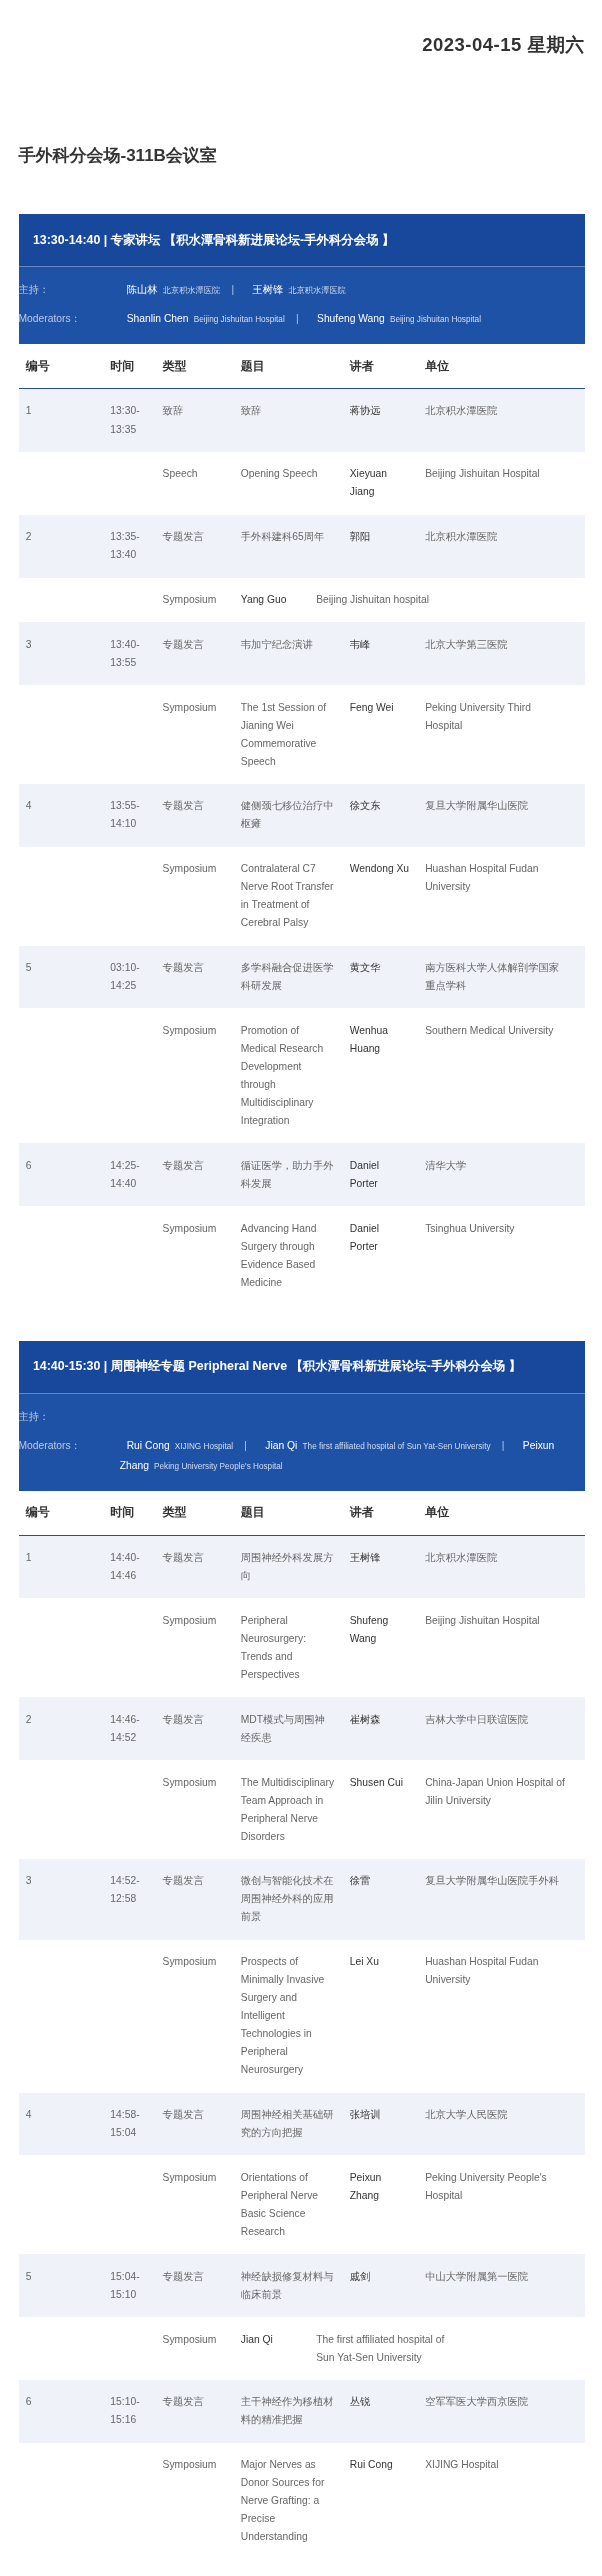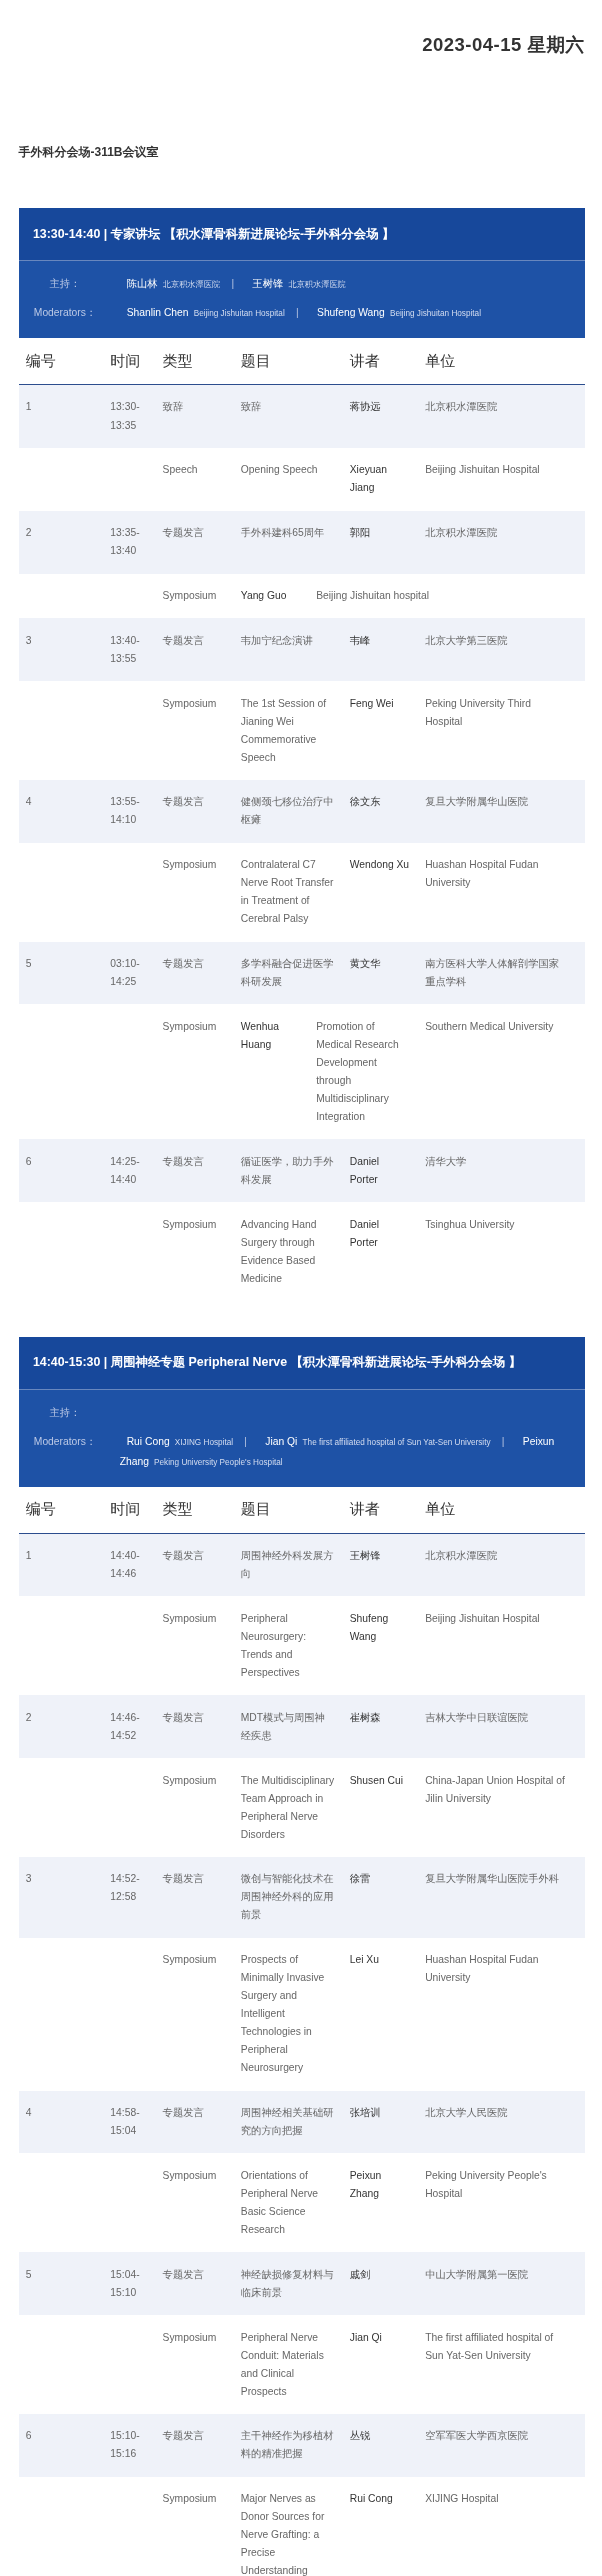--- a/index.html
+++ b/index.html
@@ -1,31 +1,31 @@
 <!DOCTYPE html>
 <html style="font-size:8.2px"><head>
 <meta charset="utf-8">
 <style>
   html,body{margin:0;padding:0;background:#fff;}
   body{font-family:"Liberation Sans","DejaVu Sans",sans-serif;color:#333;width:603px;}
   .page{padding:0 18.5px 31px 18.5px;}
   .date-title{text-align:right;font-size:18.5px;font-weight:bold;color:#333;padding-top:32px;margin-bottom:87px;letter-spacing:0.5px;}
-  .venue-title{font-size:12px;font-weight:bold;color:#333;margin-bottom:47px;}
+  .venue-title{font-size:17px;font-weight:bold;color:#333;margin-bottom:47px;}
   .session{margin-bottom:36px;}
   .sess-head{background:#17489B;color:#fff;margin-top:16px;}
   .sess-head .time-line{padding:17.5px 14.4px;font-size:12.4px;font-weight:bold;border-bottom:0.5px solid rgba(255,255,255,.35);}
   .sess-mods{background:#1E52A6;color:#fff;padding:13.4px 14.4px 15.5px 0;}
   .mod-row{display:flex;margin-top:9.3px;line-height:1.9;}
   .mod-row:first-child{margin-top:0;}
-  .mod-label{flex:0 0 93px;text-align:center;color:#BCC9E6;font-size:10.3px;white-space:nowrap;}
+  .mod-label{flex:0 0 93px;text-align:left;color:#BCC9E6;font-size:10.3px;white-space:nowrap;}
   .mod-content{flex:1;padding-left:8.2px;font-size:10.3px;}
   .mod-name{color:#fff;font-size:10.3px;padding-left:7px;}
   .mod-org{color:#D4DDF0;font-size:8.2px;margin-left:5.2px;}
   .mod-sep{color:#B9C6E2;margin:0 11.3px;}
-  .thead{display:flex;padding:13.4px 0 13.4px 7.2px;font-size:15px;font-weight:normal;color:#333;border-bottom:1.5px solid #2B4D8E;}
+  .thead{display:flex;padding:13.4px 0 13.4px 7.2px;font-size:12px;font-weight:bold;color:#333;border-bottom:1.5px solid #2B4D8E;}
   .row{display:flex;padding:13.4px 0 13.4px 7.2px;font-size:10.3px;color:#666;line-height:1.75;}
   .row.zh{background:#EFF2F9;}
   .row.en{background:#fff;}
   .cell{padding-right:15.5px;box-sizing:border-box;}
   .c-no{width:10.5%;}
   .c-time{width:14%;padding-left:26px;}
   .c-type{width:14%;}
   .c-title{width:19.5%;}
   .c-spk{width:13.5%;color:#333;}
   .c-org{width:28.5%;}
@@ -128,22 +128,22 @@
           <div class="cell c-time">03:10-14:25</div>
           <div class="cell c-type">专题发言</div>
           <div class="cell c-title">多学科融合促进医学科研发展</div>
           <div class="cell c-spk">黄文华</div>
           <div class="cell c-org">南方医科大学人体解剖学国家重点学科</div>
         </div>
         <div class="row en">
           <div class="cell c-no"></div>
           <div class="cell c-time"></div>
           <div class="cell c-type">Symposium</div>
+          <div class="cell c-title">Promotion of Medical Research Development through Multidisciplinary Integration</div>
           <div class="cell c-spk">Wenhua Huang</div>
-          <div class="cell c-title">Promotion of Medical Research Development through Multidisciplinary Integration</div>
           <div class="cell c-org">Southern Medical University</div>
         </div>
         <div class="row zh">
           <div class="cell c-no">6</div>
           <div class="cell c-time">14:25-14:40</div>
           <div class="cell c-type">专题发言</div>
           <div class="cell c-title">循证医学，助力手外科发展</div>
           <div class="cell c-spk">Daniel Porter</div>
           <div class="cell c-org">清华大学</div>
         </div>
@@ -246,21 +246,20 @@
           <div class="cell c-time">15:04-15:10</div>
           <div class="cell c-type">专题发言</div>
           <div class="cell c-title">神经缺损修复材料与临床前景</div>
           <div class="cell c-spk">戚剑</div>
           <div class="cell c-org">中山大学附属第一医院</div>
         </div>
         <div class="row en">
           <div class="cell c-no"></div>
           <div class="cell c-time"></div>
           <div class="cell c-type">Symposium</div>
-          <div class="cell c-title">Peripheral Nerve Conduit: Materials and Clinical Prospects</div>
           <div class="cell c-spk">Jian Qi</div>
           <div class="cell c-org">The first affiliated hospital of Sun Yat-Sen University</div>
         </div>
         <div class="row zh">
           <div class="cell c-no">6</div>
           <div class="cell c-time">15:10-15:16</div>
           <div class="cell c-type">专题发言</div>
           <div class="cell c-title">主干神经作为移植材料的精准把握</div>
           <div class="cell c-spk">丛锐</div>
           <div class="cell c-org">空军军医大学西京医院</div>

